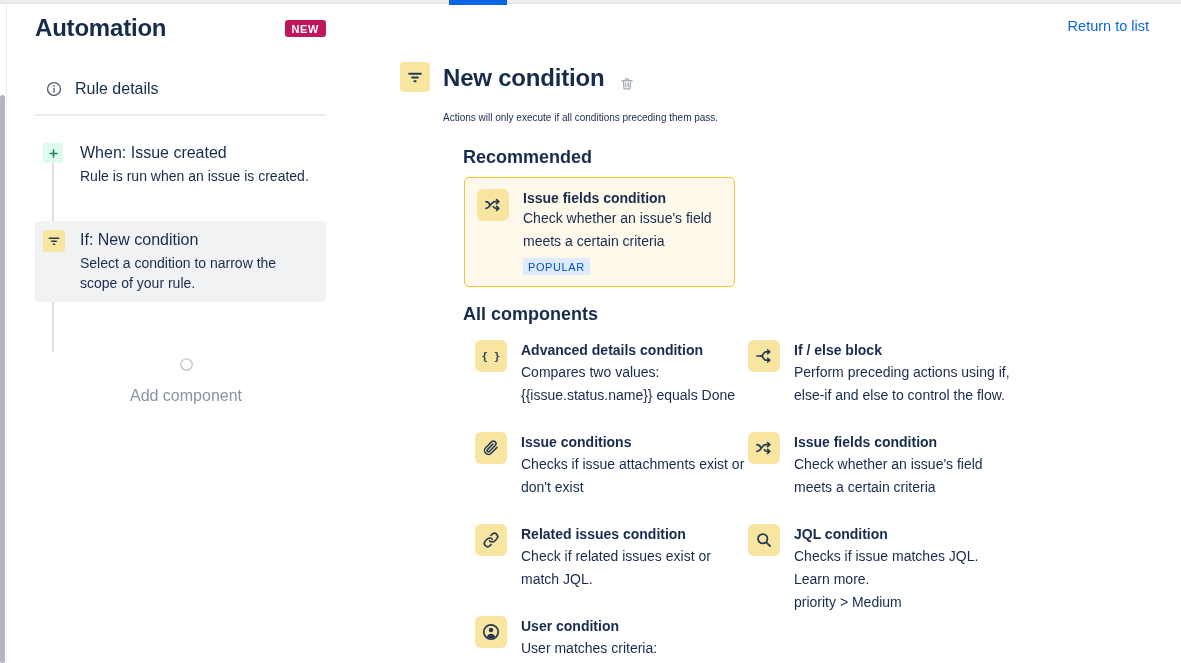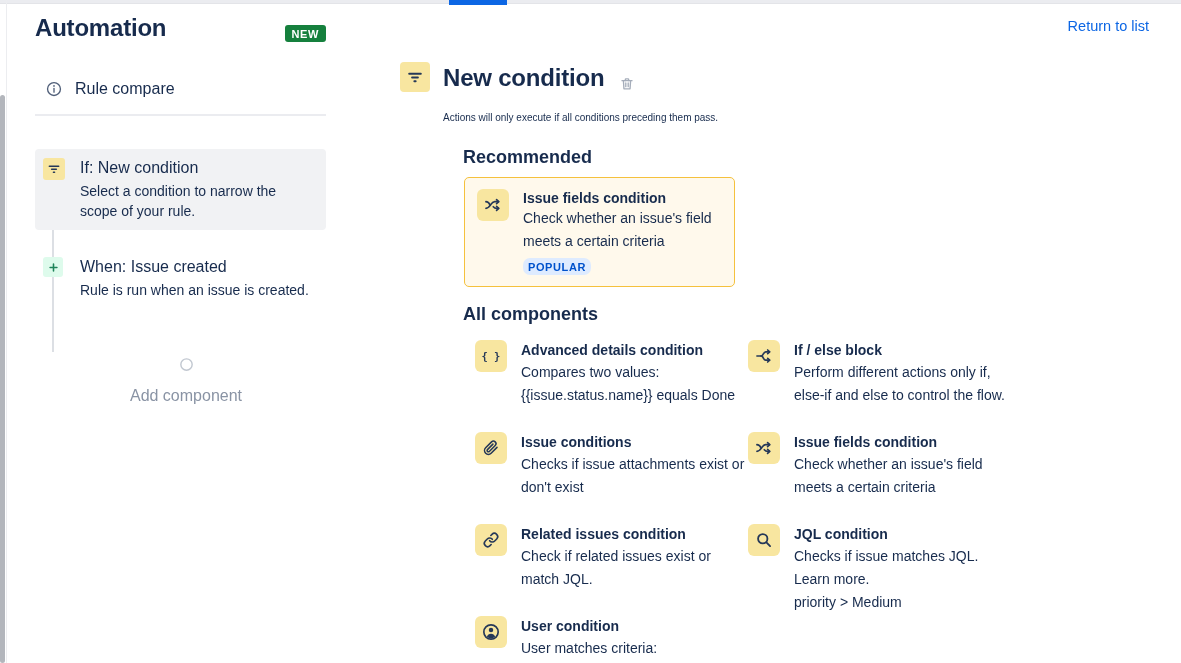--- a/index.html
+++ b/index.html
@@ -11,23 +11,23 @@
   .top-strip-active { position:absolute; top:0; left:449px; width:58px; height:5px; background:#0C66E4; }
 
   
   .left-edge-line { position:absolute; left:6px; top:0; bottom:0; width:1px; background:#ECEDF0; }
   .left-scrollbar { position:absolute; left:0; top:95px; bottom:0; width:5px; background:#B3B6BC; border-radius:3px; }
 
   .return-link { position:absolute; top:18px; right:32px; font-size:14.5px; color:#0C66E4; text-decoration:none; cursor:pointer; }
 
   
   .sidebar { position:absolute; left:35px; top:14px; width:291px; }
-  .sb-titlerow { display:flex; align-items:flex-end; justify-content:space-between; }
+  .sb-titlerow { display:flex; align-items:center; justify-content:space-between; }
   .sb-title { font-size:24px; font-weight:700; letter-spacing:-0.2px; }
-  .badge-new { background:#15803d; color:#fff; font-size:11px; font-weight:700; letter-spacing:0.6px; padding:3px 7px 2px; border-radius:3px; }
+  .badge-new { background:#be185d; color:#fff; font-size:11px; font-weight:700; letter-spacing:0.6px; padding:3px 7px 2px; border-radius:3px; }
   .sb-ruledetails { display:flex; align-items:center; gap:12px; margin-top:38px; margin-left:10px; font-size:16px; cursor:pointer; }
   .sb-divider { margin-top:16px; border-bottom:2px solid #EBECF0; }
 
   .sb-connector { position:absolute; left:17px; top:146px; width:2px; height:192px; background:#DCDFE4; z-index:1; }
 
   .sb-item { position:relative; z-index:2; display:flex; margin-top:27px; padding:9px 8px; border-radius:4px; cursor:pointer; }
   .sb-item.selected { background:#F1F2F4; }
   .sb-item .sb-iconcol { width:37px; flex-shrink:0; }
   .sb-item-title { font-size:16px; font-weight:500; line-height:20px; }
   .sb-item-desc { font-size:14px; line-height:20px; margin-top:3px; color:#172B4D; white-space:pre-line; }
@@ -47,21 +47,21 @@
   .trash-btn { margin-left:15px; margin-top:3px; cursor:pointer; display:flex; }
   .main-subtitle { margin-top:16px; margin-left:43px; font-size:10px; line-height:20px; }
 
   .section-heading { font-size:18px; font-weight:700; margin-left:63px; }
   .rec-heading { margin-top:19px; }
   .rec-card { margin-left:64px; margin-top:9px; width:271px; background:#FFF9EC; border:1px solid #F5C13D; border-radius:5px; padding:11px 12px; display:flex; cursor:pointer; }
   .rec-card .icon-box { margin-right:14px; }
   .icon-box { width:32px; height:32px; background:#F8E6A0; border-radius:6px; display:flex; align-items:center; justify-content:center; flex-shrink:0; }
   .comp-title { font-size:14px; font-weight:700; line-height:18px; }
   .comp-desc { font-size:14px; line-height:23px; white-space:pre-line; }
-  .badge-popular { display:inline-block; margin-top:5px; background:#DEEBFF; color:#0052CC; font-size:11px; font-weight:700; letter-spacing:0.6px; padding:3px 5px 2px; border-radius:7px; }
+  .badge-popular { display:inline-block; margin-top:5px; background:#DEEBFF; color:#0052CC; font-size:11px; font-weight:400; letter-spacing:0.6px; padding:3px 5px 2px; border-radius:1px; }
 
   .ac-heading { margin-top:17px; }
   .components-grid { margin-left:75px; margin-top:15px; display:grid; grid-template-columns:273px 1fr; grid-auto-rows:92px; }
   .comp-item { display:flex; cursor:pointer; align-items:flex-start; }
   .comp-item .icon-box { margin-right:14px; }
   .comp-text { width:228px; padding-top:1px; }
   .comp-text .comp-desc { margin-top:2px; }
 
   svg { display:block; }
 </style>
@@ -83,55 +83,55 @@
   </div>
 
   <div class="sb-ruledetails">
     <span class="icon-slot">
         <svg viewBox="0 0 24 24" fill="none" stroke="#505F79" stroke-width="1.8" width="18" height="18">
           <circle cx="12" cy="12" r="8.6"></circle>
           <path d="M12 11.2v5" stroke-linecap="round"></path>
           <circle cx="12" cy="7.9" r="1.15" fill="#505F79" stroke="none"></circle>
         </svg>
       </span>
-    <span>Rule compare</span>
+    <span>Rule details</span>
   </div>
 
   <div class="sb-divider"></div>
 
   <div class="sb-connector"></div>
+
+  <div class="sb-item when">
+    <div class="sb-iconcol">
+      <span class="icon-sq sq-green icon-slot">
+          <svg viewBox="0 0 24 24" fill="none" stroke="#1F845A" stroke-width="2.5" stroke-linecap="round" width="15" height="15">
+            <path d="M12 6.5v11"></path>
+            <path d="M6.5 12h11"></path>
+          </svg>
+        </span>
+    </div>
+    <div>
+      <div class="sb-item-title">When: Issue created</div>
+      <div class="sb-item-desc">Rule is run when an issue is created.</div>
+    </div>
+  </div>
 
   <div class="sb-item if selected">
     <div class="sb-iconcol">
       <span class="icon-sq sq-yellow-sm icon-slot">
           <svg viewBox="0 0 24 24" fill="none" stroke="#253858" stroke-width="2.3" stroke-linecap="round" width="16" height="16">
             <path d="M5 8h14"></path>
             <path d="M8.5 12.5h7"></path>
             <path d="M11.2 17h1.6"></path>
           </svg>
         </span>
     </div>
     <div style="width:218px">
       <div class="sb-item-title">If: New condition</div>
       <div class="sb-item-desc">Select a condition to narrow the scope of your rule.</div>
-    </div>
-  </div>
-
-  <div class="sb-item when">
-    <div class="sb-iconcol">
-      <span class="icon-sq sq-green icon-slot">
-          <svg viewBox="0 0 24 24" fill="none" stroke="#1F845A" stroke-width="2.5" stroke-linecap="round" width="15" height="15">
-            <path d="M12 6.5v11"></path>
-            <path d="M6.5 12h11"></path>
-          </svg>
-        </span>
-    </div>
-    <div>
-      <div class="sb-item-title">When: Issue created</div>
-      <div class="sb-item-desc">Rule is run when an issue is created.</div>
     </div>
   </div>
 
   <div class="sb-add">
     <span class="icon-slot">
         <svg viewBox="0 0 24 24" fill="none" stroke="#C1C7D0" stroke-width="2" width="17" height="17">
           <circle cx="12" cy="12" r="8"></circle>
         </svg>
       </span>
     <span>Add component</span>
@@ -200,21 +200,21 @@
           <svg viewBox="0 0 24 24" fill="none" stroke="#253858" stroke-width="2" stroke-linecap="round" stroke-linejoin="round" width="20" height="20">
             <path d="M3.5 12h5"></path>
             <path d="M8.5 12c3 0 2.5-5 5.5-5h4.5"></path>
             <path d="M8.5 12c3 0 2.5 5 5.5 5h4.5"></path>
             <path d="M16.4 4.8L18.8 7l-2.4 2.2"></path>
             <path d="M16.4 14.8L18.8 17l-2.4 2.2"></path>
           </svg>
         </span>
     <div class="comp-text">
       <div class="comp-title">If / else block</div>
-      <div class="comp-desc">Perform different actions only if, else-if and else to control the flow.</div>
+      <div class="comp-desc">Perform preceding actions using if, else-if and else to control the flow.</div>
     </div>
   </div>
       <div class="comp-item">
     <span class="icon-box icon-slot20">
           <svg viewBox="0 0 24 24" fill="none" stroke="#253858" stroke-width="2.4" stroke-linecap="round" stroke-linejoin="round" width="20" height="20">
             <path transform="translate(2.7 2.7) scale(0.77)" d="M21.44 11.05l-9.19 9.19a6 6 0 0 1-8.49-8.49l9.19-9.19a4 4 0 0 1 5.66 5.66l-9.2 9.19a2 2 0 0 1-2.83-2.83l8.49-8.48"></path>
           </svg>
         </span>
     <div class="comp-text">
       <div class="comp-title">Issue conditions</div>

